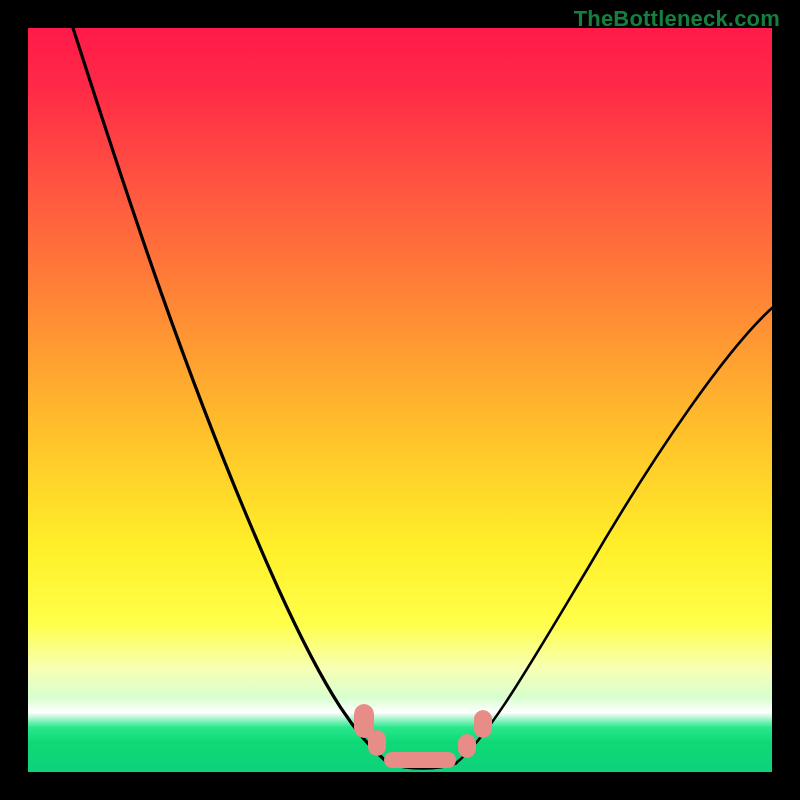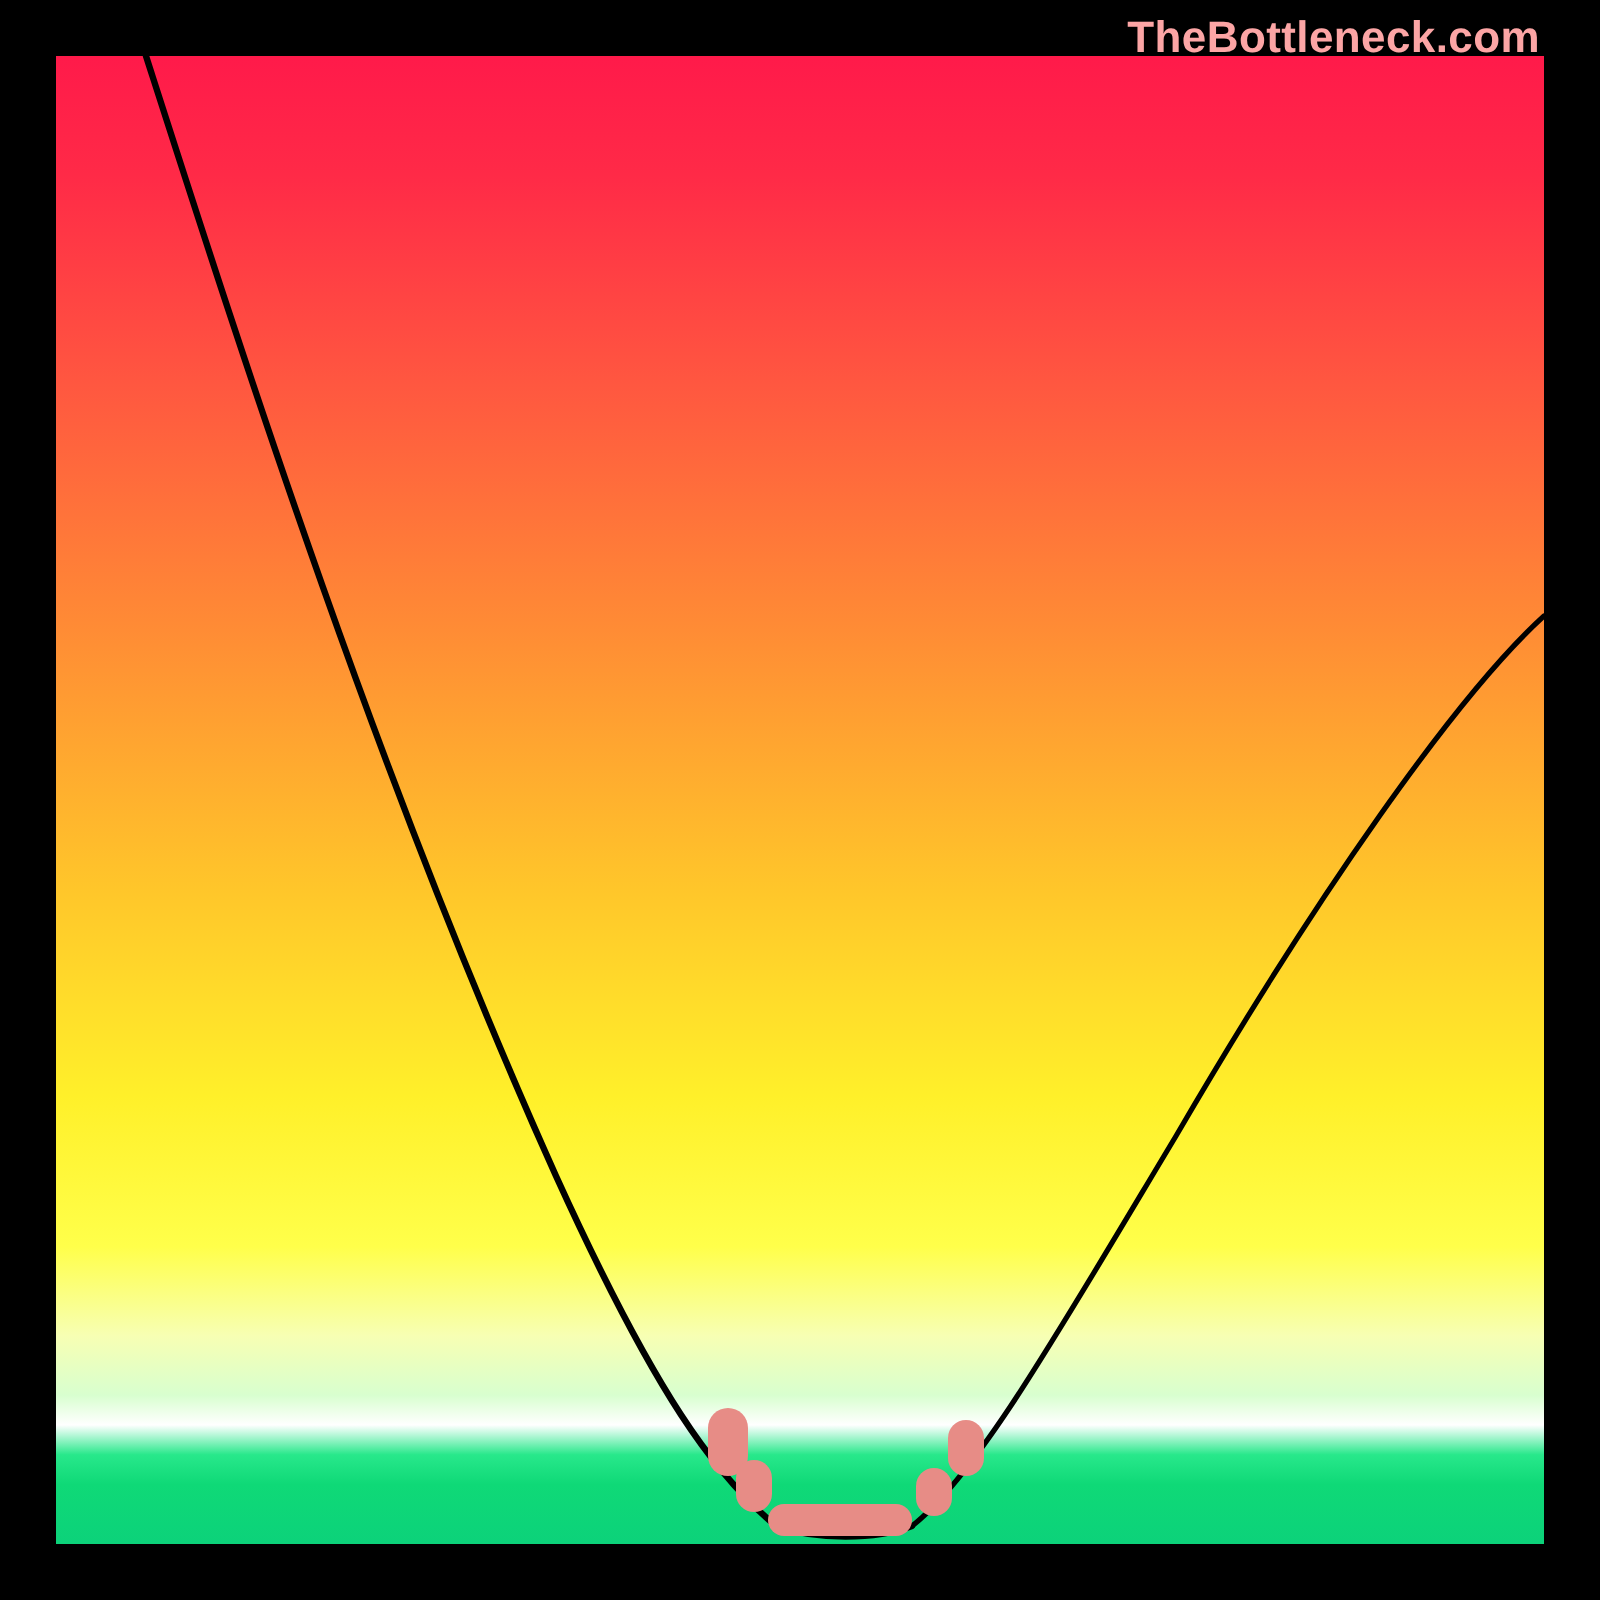--- a/index.html
+++ b/index.html
@@ -39,22 +39,22 @@
         #d8ffcf 90%,
         #ffffff 92%,
         #28e88b 94%,
         #0fd977 96%,
         #0cd27a 100%
       );
   }
   .brand {
     position: absolute;
     top: 6px;
-    right: 30px;
-    color: #fca5a5;
+    right: 20px;
+    color: #15803d;
     font-size: 22px;
     font-weight: 600;
     letter-spacing: 0.2px;
   }
   svg.curves {
     position: absolute;
     top: 0;
     left: 0;
   }
   .blob {

